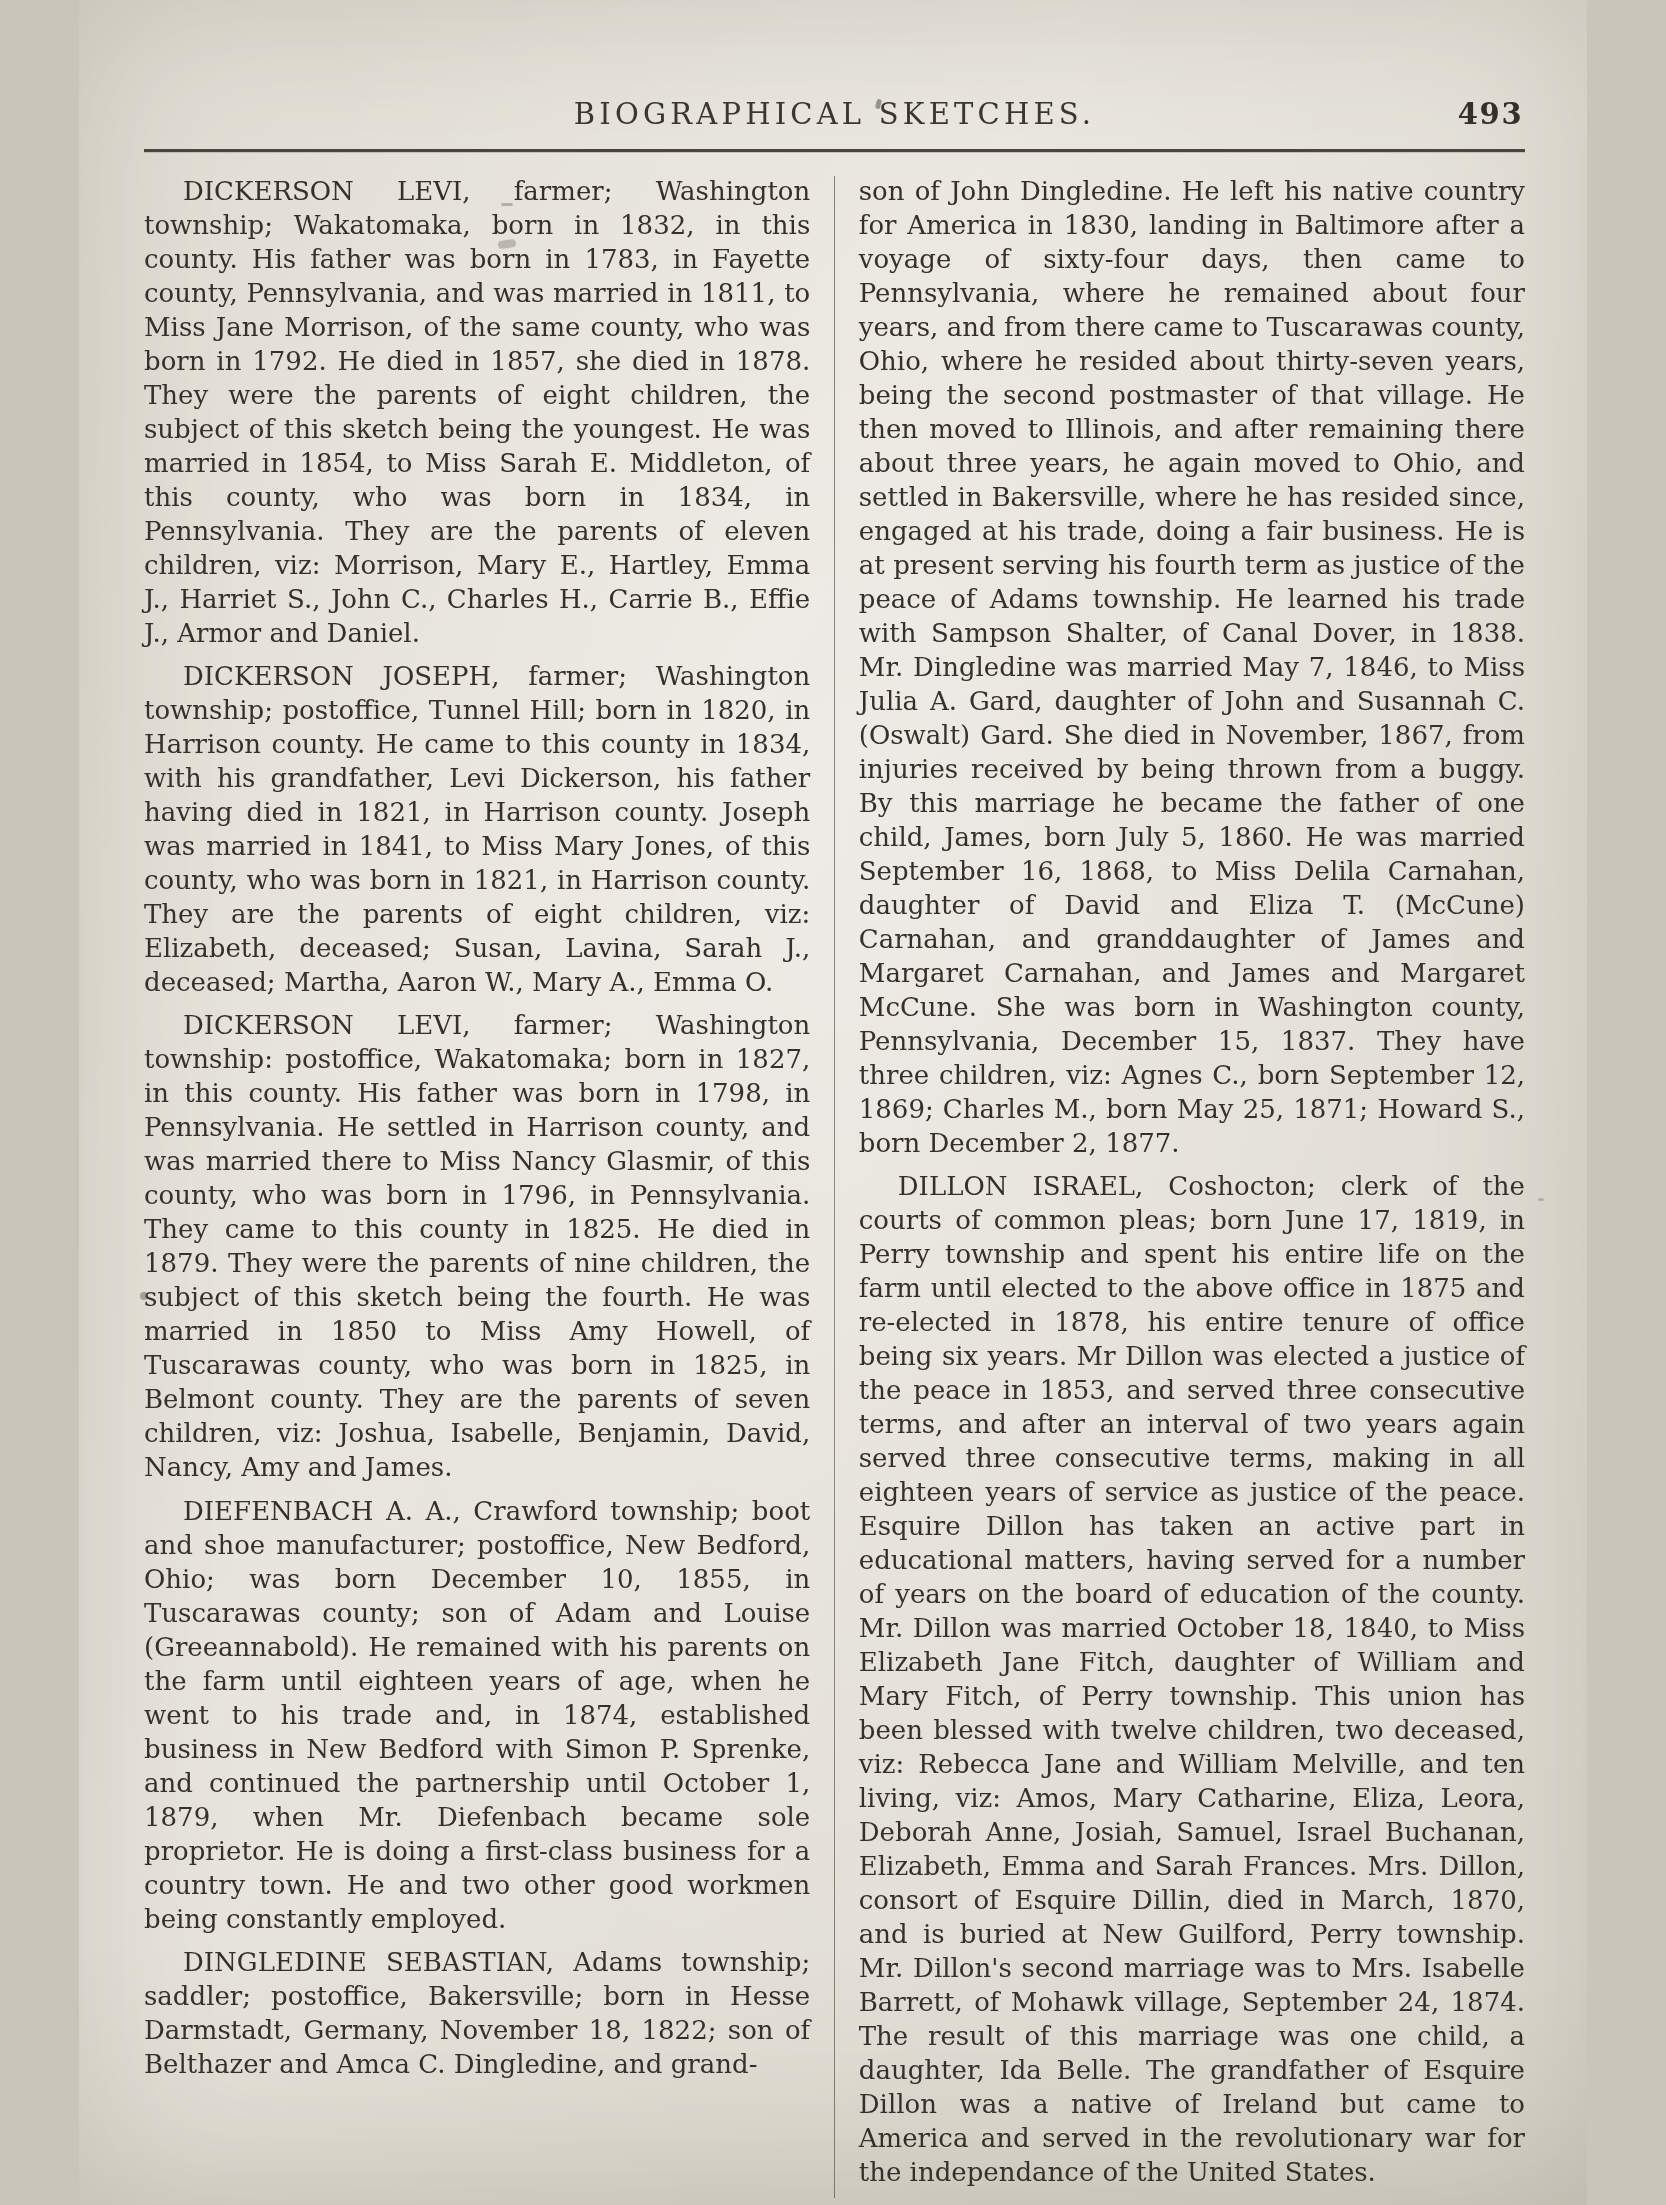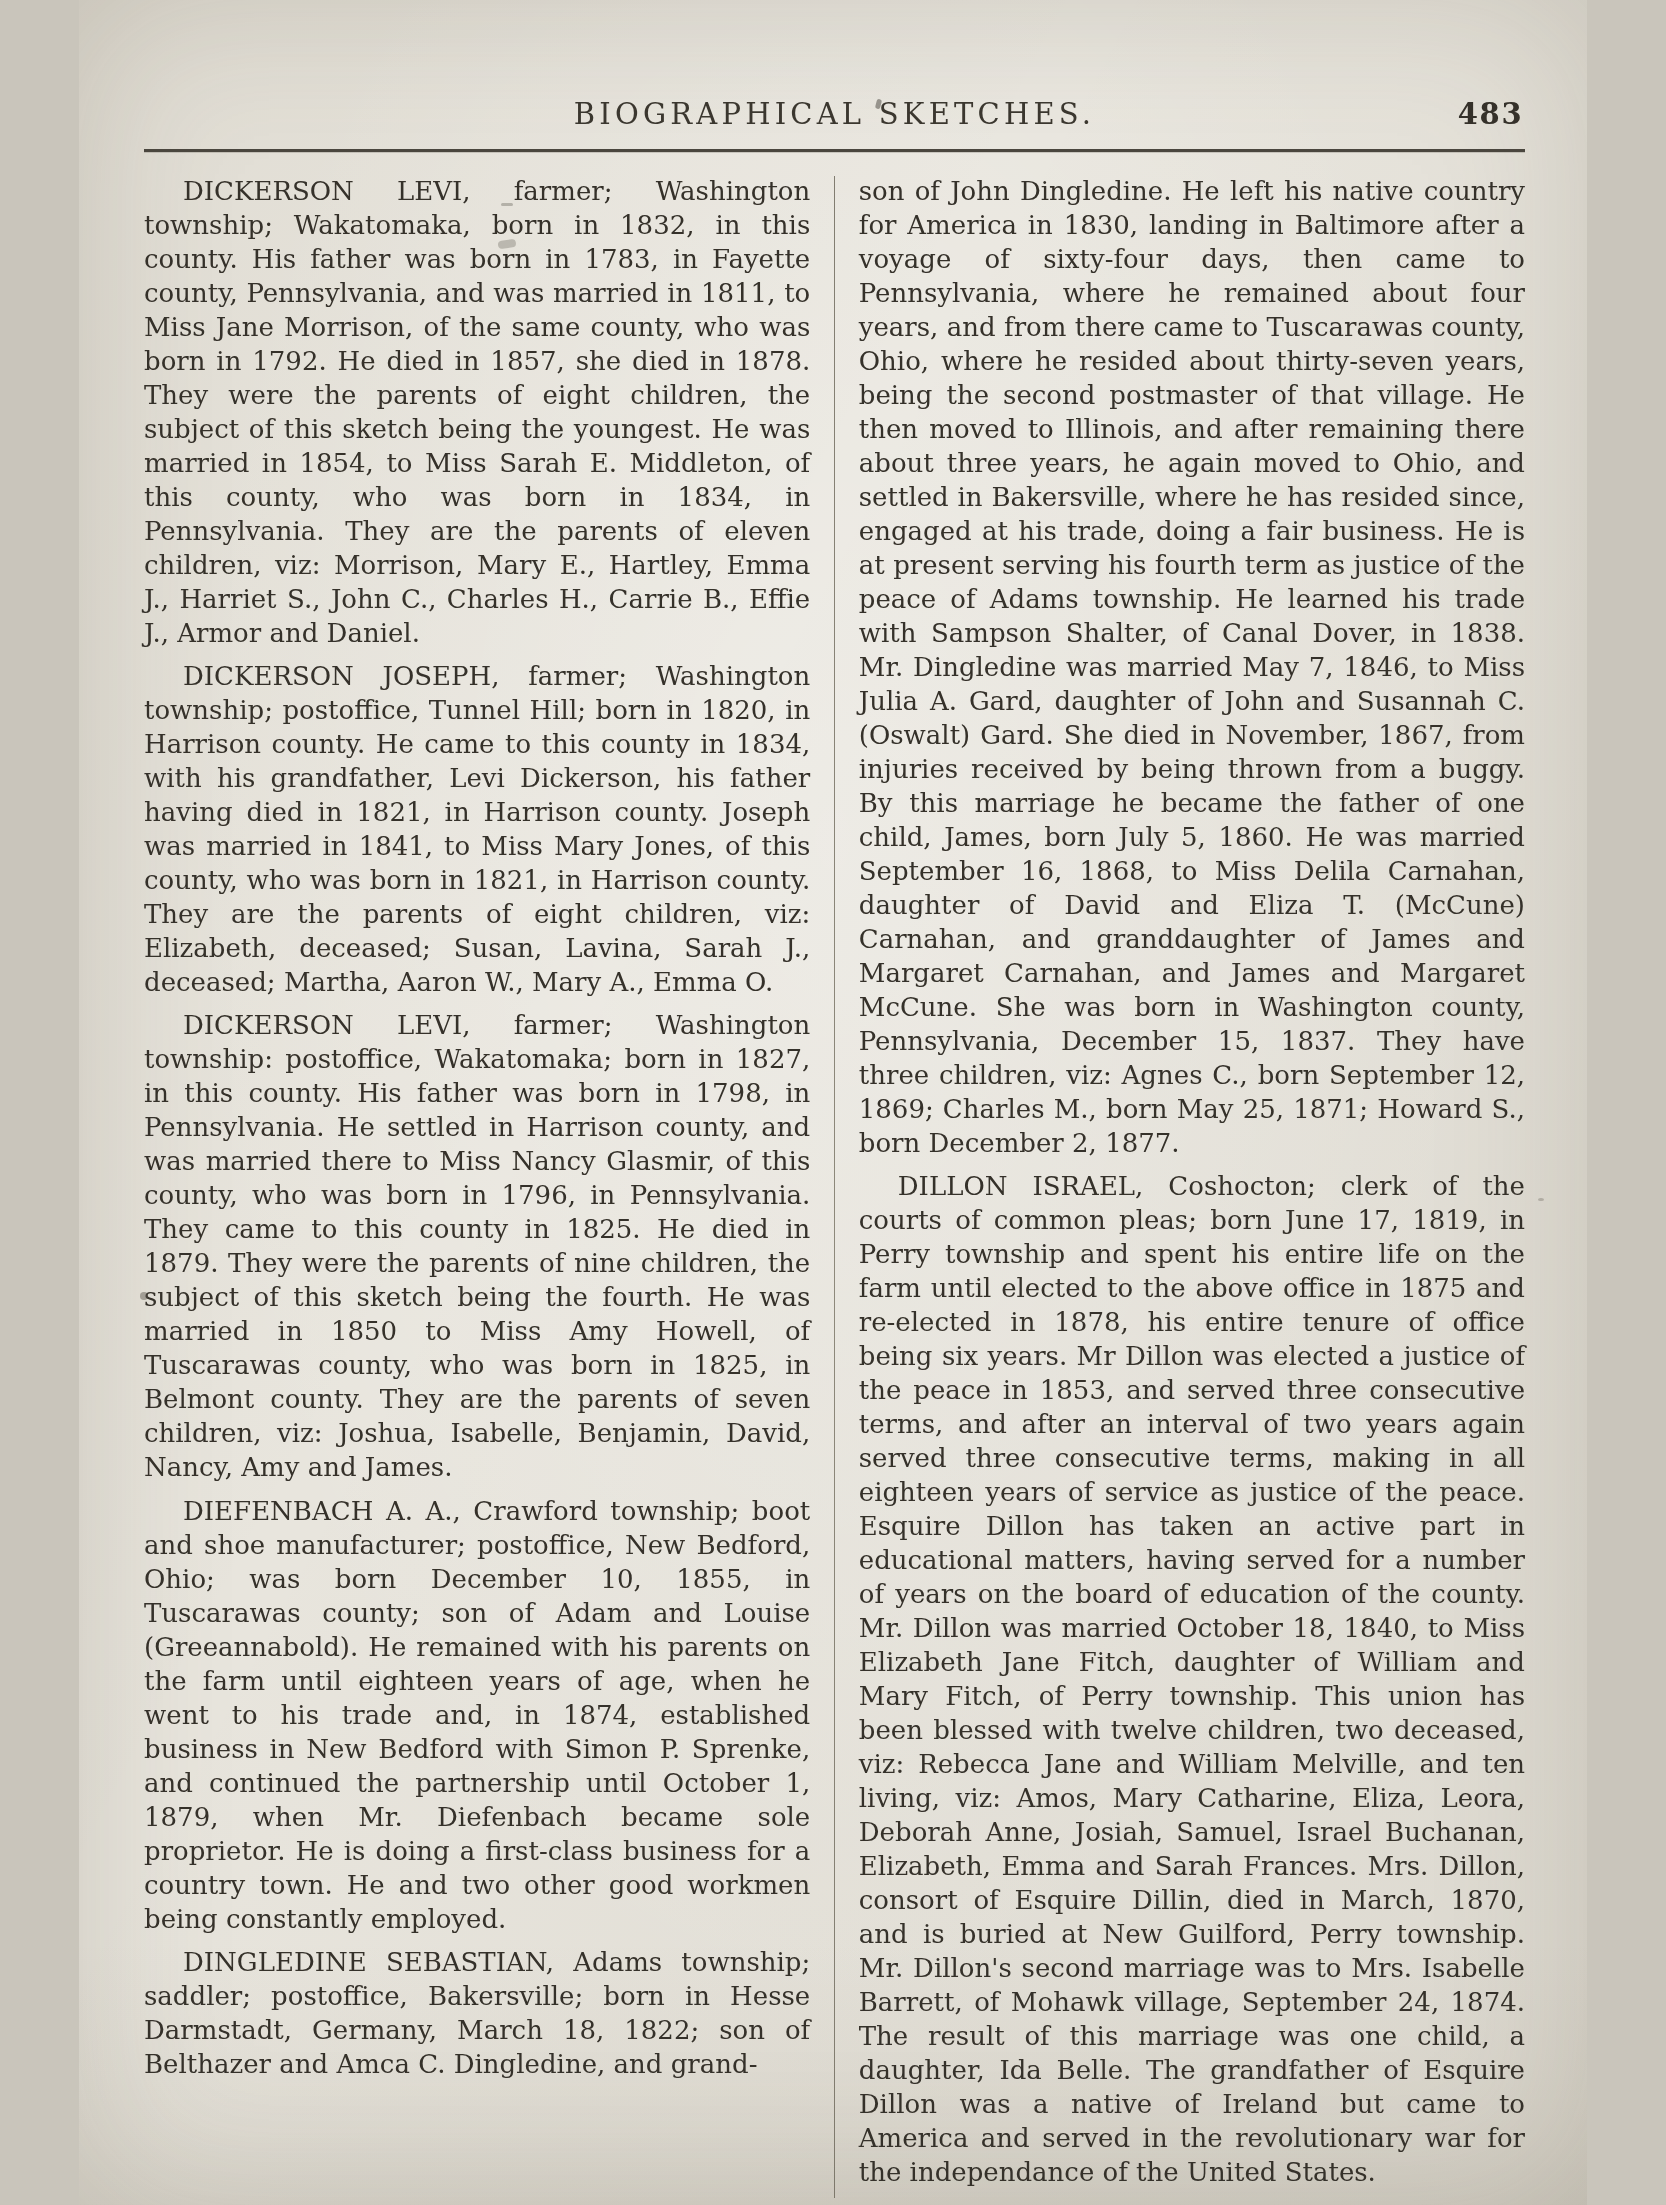--- a/index.html
+++ b/index.html
@@ -101,33 +101,33 @@
 <div class="sheet">
 
   <span class="speck s1"></span>
   <span class="speck s2"></span>
   <span class="speck s3"></span>
   <span class="speck s4"></span>
   <span class="speck s5"></span>
 
   <div class="page-header">
     <span class="running-title">BIOGRAPHICAL SKETCHES.</span>
-    <span class="page-number">483</span>
+    <span class="page-number">493</span>
   </div>
 
   <div class="header-rule"></div>
 
   <div class="text-columns">
 
     <div class="column left">
       <p>DICKERSON LEVI, farmer; Washington township; Wakatomaka, born in 1832, in this county. His father was born in 1783, in Fayette county, Pennsylvania, and was married in 1811, to Miss Jane Morrison, of the same county, who was born in 1792. He died in 1857, she died in 1878. They were the parents of eight children, the subject of this sketch being the youngest. He was married in 1854, to Miss Sarah E. Middleton, of this county, who was born in 1834, in Pennsylvania. They are the parents of eleven children, viz: Morrison, Mary E., Hartley, Emma J., Harriet S., John C., Charles H., Carrie B., Effie J., Armor and Daniel.</p>
       <p>DICKERSON JOSEPH, farmer; Washington township; postoffice, Tunnel Hill; born in 1820, in Harrison county. He came to this county in 1834, with his grandfather, Levi Dickerson, his father having died in 1821, in Harrison county. Joseph was married in 1841, to Miss Mary Jones, of this county, who was born in 1821, in Harrison county. They are the parents of eight children, viz: Elizabeth, deceased; Susan, Lavina, Sarah J., deceased; Martha, Aaron W., Mary A., Emma O.</p>
       <p>DICKERSON LEVI, farmer; Washington township: postoffice, Wakatomaka; born in 1827, in this county. His father was born in 1798, in Pennsylvania. He settled in Harrison county, and was married there to Miss Nancy Glasmir, of this county, who was born in 1796, in Pennsylvania. They came to this county in 1825. He died in 1879. They were the parents of nine children, the subject of this sketch being the fourth. He was married in 1850 to Miss Amy Howell, of Tuscarawas county, who was born in 1825, in Belmont county. They are the parents of seven children, viz: Joshua, Isabelle, Benjamin, David, Nancy, Amy and James.</p>
       <p>DIEFENBACH A. A., Crawford township; boot and shoe manufacturer; postoffice, New Bedford, Ohio; was born December 10, 1855, in Tuscarawas county; son of Adam and Louise (Greeannabold). He remained with his parents on the farm until eighteen years of age, when he went to his trade and, in 1874, established business in New Bedford with Simon P. Sprenke, and continued the partnership until October 1, 1879, when Mr. Diefenbach became sole proprietor. He is doing a first-class business for a country town. He and two other good workmen being constantly employed.</p>
-      <p>DINGLEDINE SEBASTIAN, Adams township; saddler; postoffice, Bakersville; born in Hesse Darmstadt, Germany, March 18, 1822; son of Belthazer and Amca C. Dingledine, and grand-</p>
+      <p>DINGLEDINE SEBASTIAN, Adams township; saddler; postoffice, Bakersville; born in Hesse Darmstadt, Germany, November 18, 1822; son of Belthazer and Amca C. Dingledine, and grand-</p>
     </div>
 
     <div class="column-divider"></div>
 
     <div class="column right">
       <p class="continuation">son of John Dingledine. He left his native country for America in 1830, landing in Baltimore after a voyage of sixty-four days, then came to Pennsylvania, where he remained about four years, and from there came to Tuscarawas county, Ohio, where he resided about thirty-seven years, being the second postmaster of that village. He then moved to Illinois, and after remaining there about three years, he again moved to Ohio, and settled in Bakersville, where he has resided since, engaged at his trade, doing a fair business. He is at present serving his fourth term as justice of the peace of Adams township. He learned his trade with Sampson Shalter, of Canal Dover, in 1838. Mr. Dingledine was married May 7, 1846, to Miss Julia A. Gard, daughter of John and Susannah C. (Oswalt) Gard. She died in November, 1867, from injuries received by being thrown from a buggy. By this marriage he became the father of one child, James, born July 5, 1860. He was married September 16, 1868, to Miss Delila Carnahan, daughter of David and Eliza T. (McCune) Carnahan, and granddaughter of James and Margaret Carnahan, and James and Margaret McCune. She was born in Washington county, Pennsylvania, December 15, 1837. They have three children, viz: Agnes C., born September 12, 1869; Charles M., born May 25, 1871; Howard S., born December 2, 1877.</p>
       <p>DILLON ISRAEL, Coshocton; clerk of the courts of common pleas; born June 17, 1819, in Perry township and spent his entire life on the farm until elected to the above office in 1875 and re-elected in 1878, his entire tenure of office being six years. Mr Dillon was elected a justice of the peace in 1853, and served three consecutive terms, and after an interval of two years again served three consecutive terms, making in all eighteen years of service as justice of the peace. Esquire Dillon has taken an active part in educational matters, having served for a number of years on the board of education of the county. Mr. Dillon was married October 18, 1840, to Miss Elizabeth Jane Fitch, daughter of William and Mary Fitch, of Perry township. This union has been blessed with twelve children, two deceased, viz: Rebecca Jane and William Melville, and ten living, viz: Amos, Mary Catharine, Eliza, Leora, Deborah Anne, Josiah, Samuel, Israel Buchanan, Elizabeth, Emma and Sarah Frances. Mrs. Dillon, consort of Esquire Dillin, died in March, 1870, and is buried at New Guilford, Perry township. Mr. Dillon's second marriage was to Mrs. Isabelle Barrett, of Mohawk village, September 24, 1874. The result of this marriage was one child, a daughter, Ida Belle. The grandfather of Esquire Dillon was a native of Ireland but came to America and served in the revolutionary war for the independance of the United States.</p>
     </div>
 
   </div>

